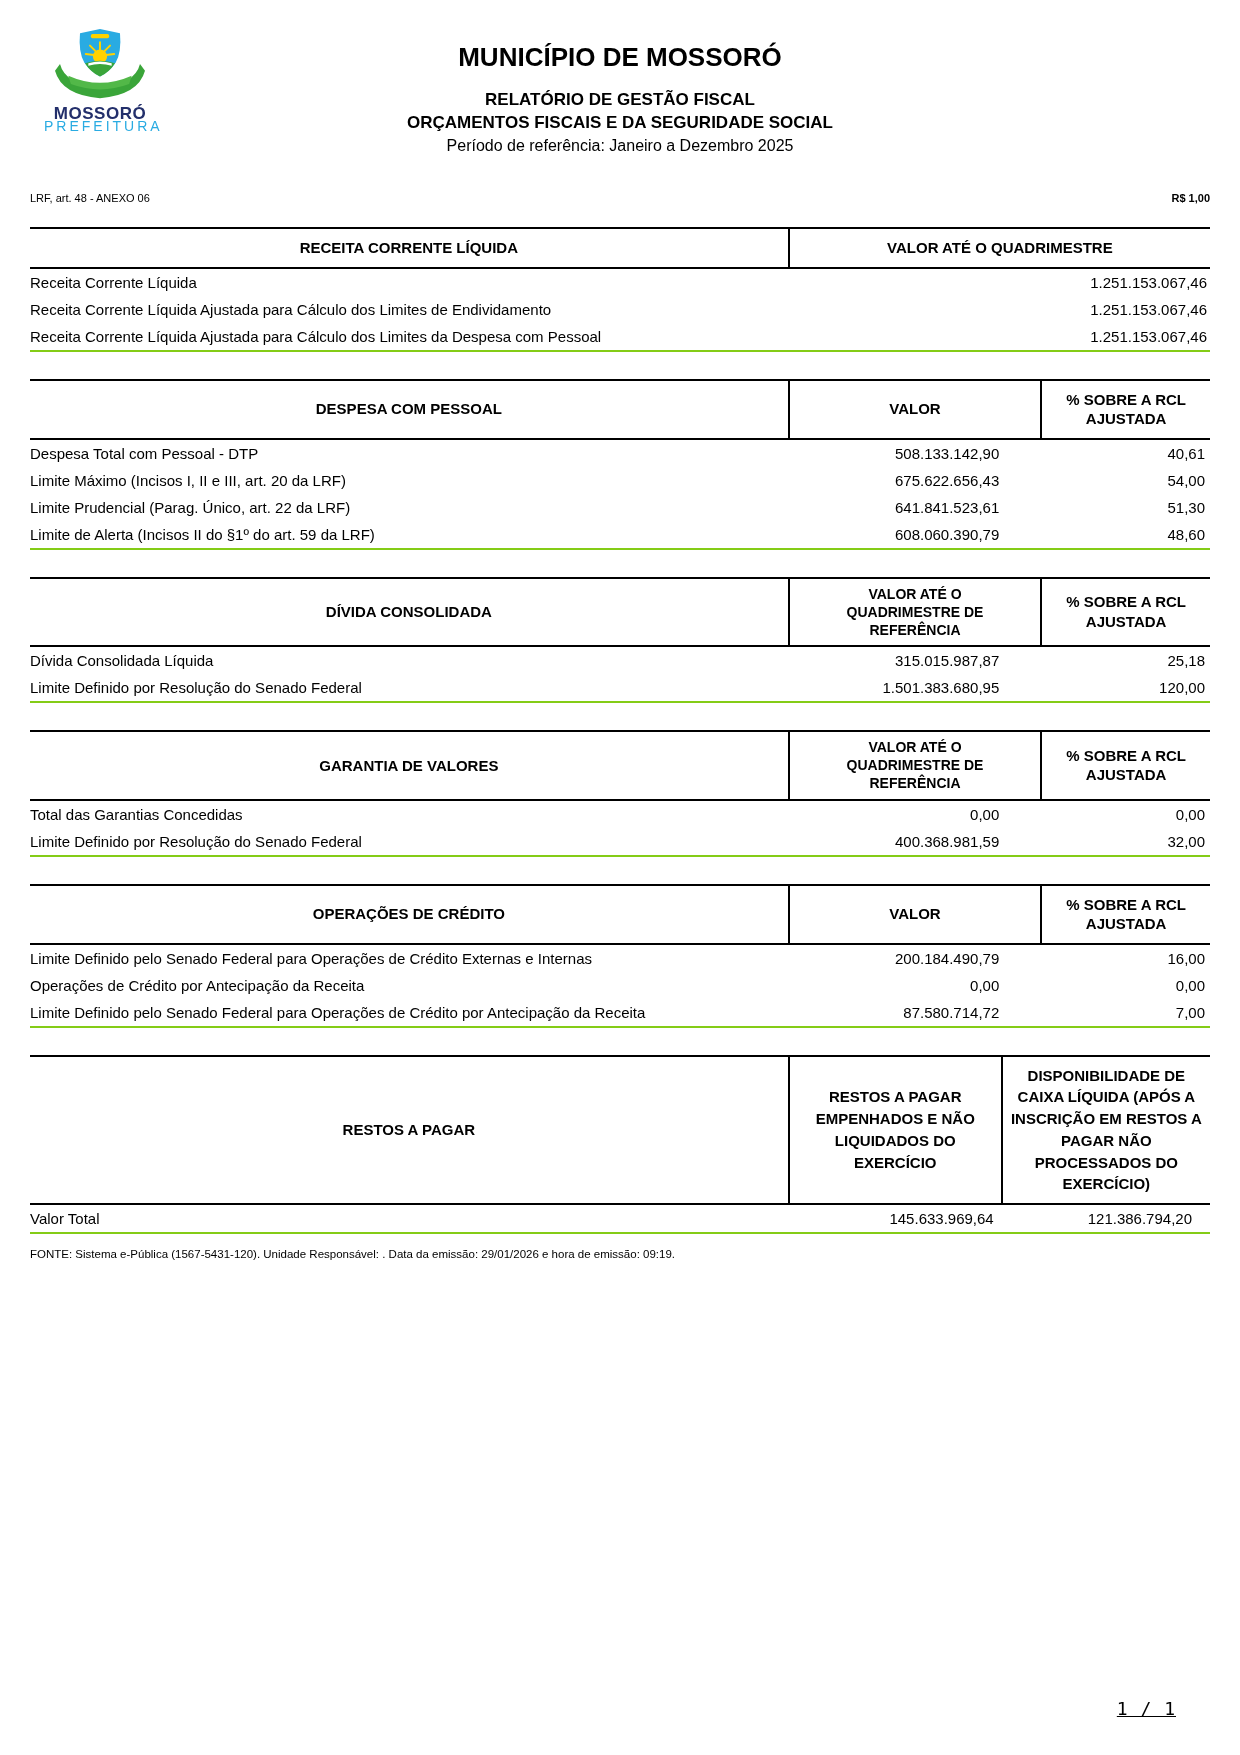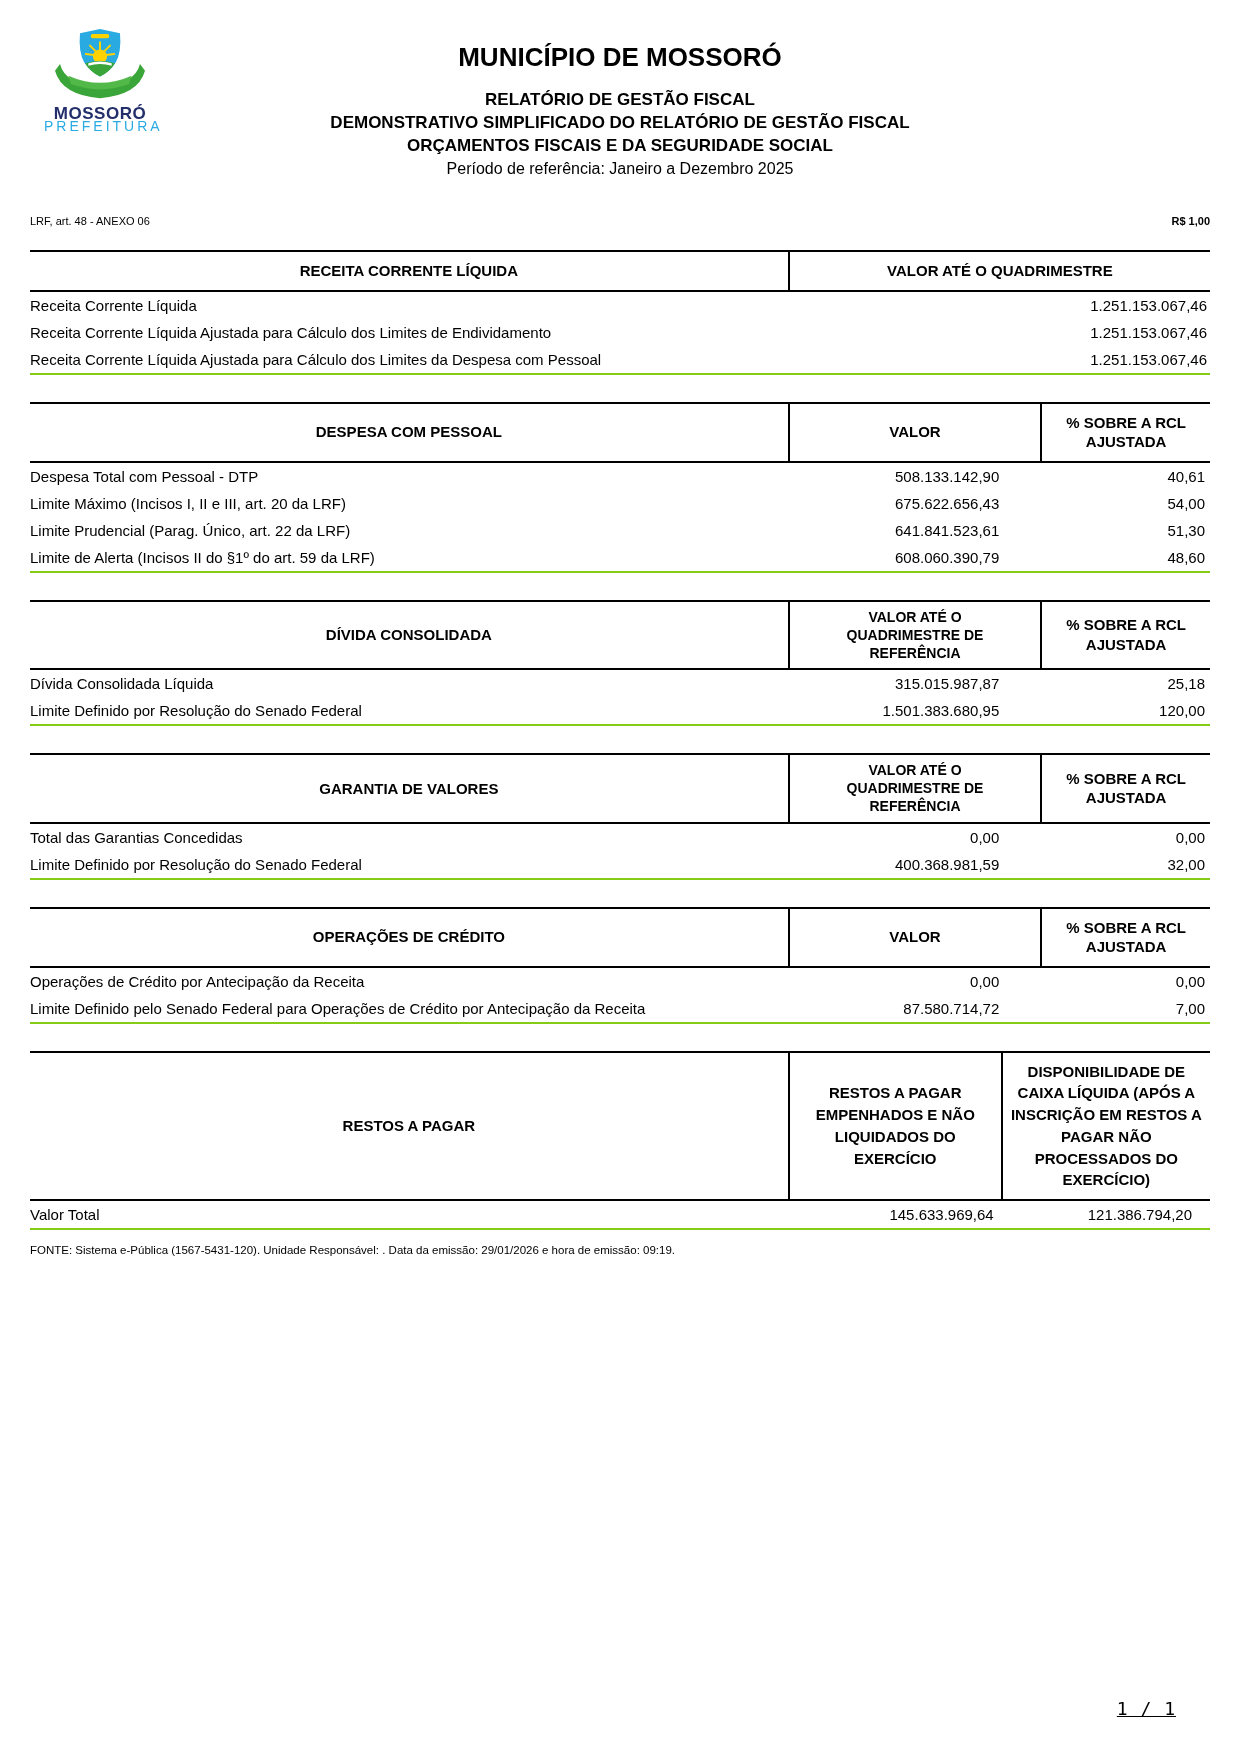--- a/index.html
+++ b/index.html
@@ -85,21 +85,20 @@
         <path d="M46 47 Q60 43 74 47 L74 50 Q60 46 46 50 Z" fill="#ffffff"></path>
       </svg>
     </span>
     <div class="logo-city">MOSSORÓ</div>
     <div class="logo-org">PREFEITURA</div>
   </div>
 
   <div class="doc-header">
     <div class="doc-title">MUNICÍPIO DE MOSSORÓ</div>
     <div class="doc-line b">RELATÓRIO DE GESTÃO FISCAL</div>
-    <div class="doc-line b">DEMONSTRATIVO SIMPLIFICADO DO RELATÓRIO DE GESTÃO FISCAL</div>
     <div class="doc-line b">ORÇAMENTOS FISCAIS E DA SEGURIDADE SOCIAL</div>
     <div class="doc-line">Período de referência: Janeiro a Dezembro 2025</div>
   </div>
 
   <div class="lrf-row">
     <span>LRF, art. 48 - ANEXO 06</span>
     <span class="lrf-right">R$ 1,00</span>
   </div>
 
   <table class="rpt first t1col">
@@ -228,20 +227,25 @@
       </colgroup>
     <thead>
       <tr>
         <th>OPERAÇÕES DE CRÉDITO</th>
         <th class="div">VALOR</th>
         <th class="div">% SOBRE A RCL AJUSTADA</th>
       </tr>
     </thead>
     <tbody>
       <tr>
+        <td class="lbl">Limite Definido pelo Senado Federal para Operações de Crédito Externas e Internas</td>
+        <td class="num val">200.184.490,79</td>
+        <td class="num pct">16,00</td>
+      </tr>
+      <tr>
         <td class="lbl">Operações de Crédito por Antecipação da Receita</td>
         <td class="num val">0,00</td>
         <td class="num pct">0,00</td>
       </tr>
       <tr class="last">
         <td class="lbl">Limite Definido pelo Senado Federal para Operações de Crédito por Antecipação da Receita</td>
         <td class="num val">87.580.714,72</td>
         <td class="num pct">7,00</td>
       </tr>
     </tbody>

